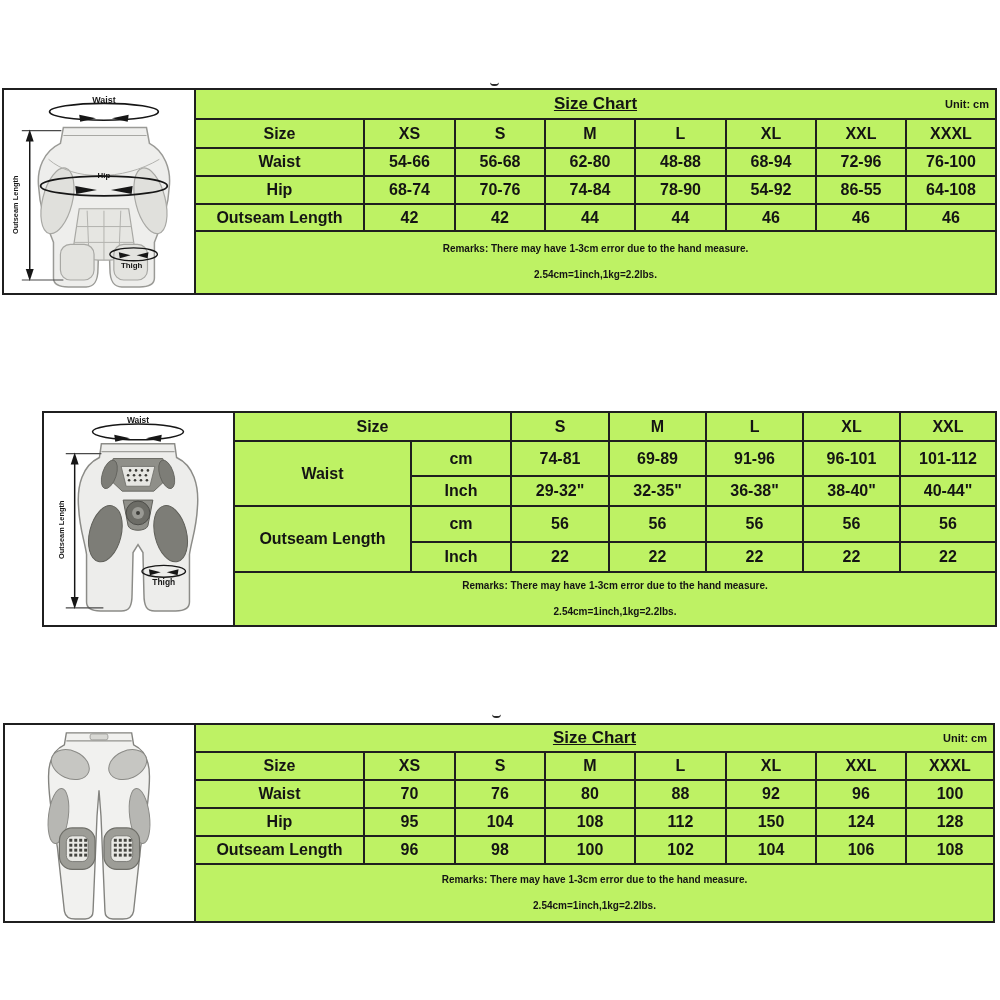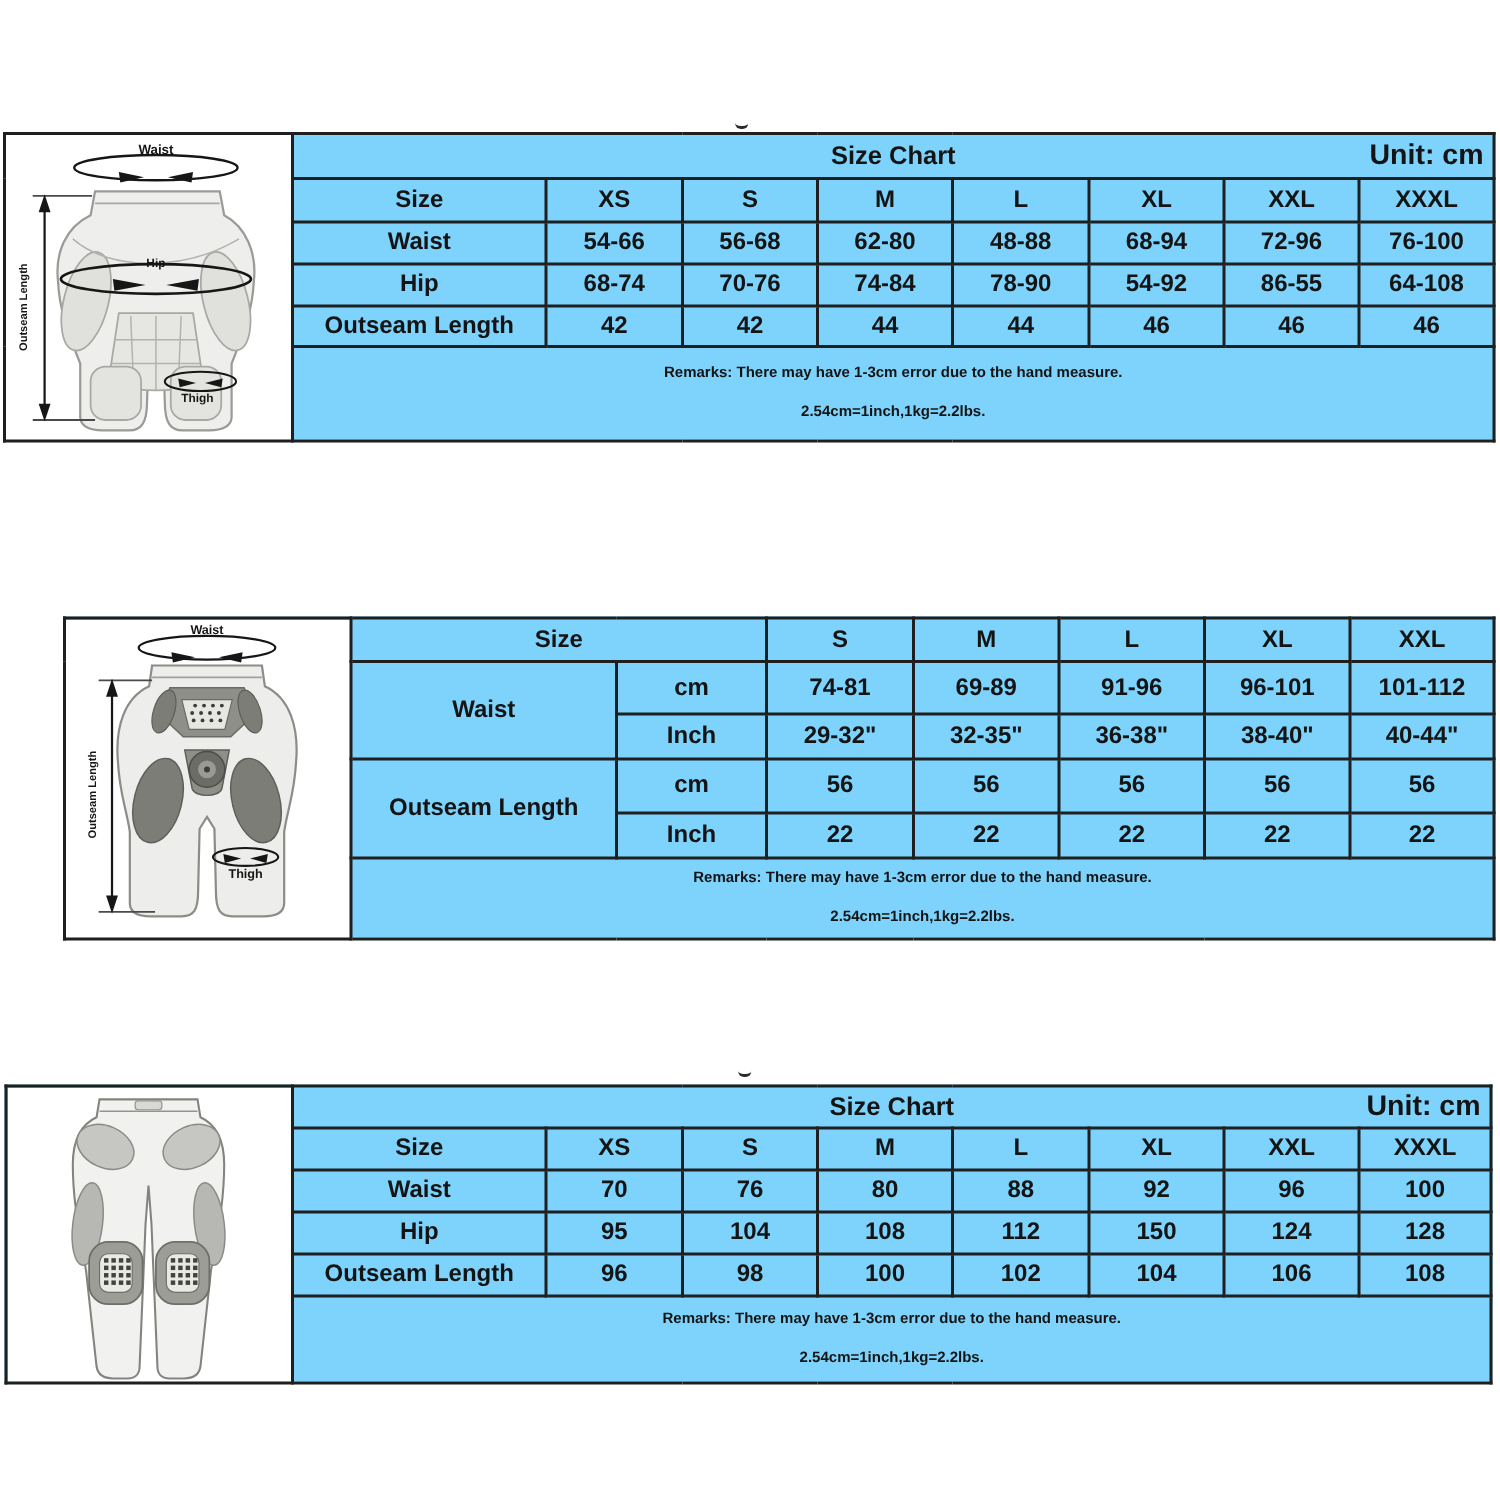--- a/index.html
+++ b/index.html
@@ -7,21 +7,21 @@
   .page {
     position: relative;
     width: 1000px;
     height: 1000px;
     background: #ffffff;
     font-family: "Liberation Sans", sans-serif;
     font-weight: bold;
     color: #141414;
     overflow: hidden;
   }
-  .section { position: absolute; background: #7dd3fc; }
+  .section { position: absolute; background: #bef264; }
   #section-top    { left: 2px;  top: 88px;  width: 995px; height: 205px; }
   #section-middle { left: 42px; top: 411px; width: 955px; height: 214px; }
   #section-bottom { left: 3px;  top: 723px; width: 992px; height: 198px; }
 
   table.sc {
     border-collapse: collapse;
     table-layout: fixed;
     width: 100%;
     height: 100%;
     font-size: 16px;
@@ -37,27 +37,27 @@
   }
   .r-title { height: 30px; font-size: 17px; }
   #section-bottom .r-title { height: 28px; }
   .r-head  { height: 29px; }
   .r-data  { height: 28px; }
   #section-top .r-data.last { height: 27px; }
   #section-middle .r-head { height: 29px; }
   #section-middle .r-data { height: 30px; }
   #section-bottom .r-head, #section-bottom .r-data { height: 28px; }
 
-  .title-cell { position: relative; }
+  .title-cell { position: relative; text-decoration: underline; }
   .title-cell .unit-note {
     position: absolute;
     right: 6px;
     top: 50%;
     transform: translateY(-50%);
-    font-size: 19px;
+    font-size: 11px;
     padding-left: 32px;
   }
   .remarks-cell { font-size: 10px; }
   .remarks-cell div { line-height: 26px; white-space: nowrap; }
   .diagram-cell { background: #ffffff; padding: 0; }
   .diagram-cell svg { display: block; width: 100%; height: 100%; }
 
   
   .artifact {
     position: absolute;

